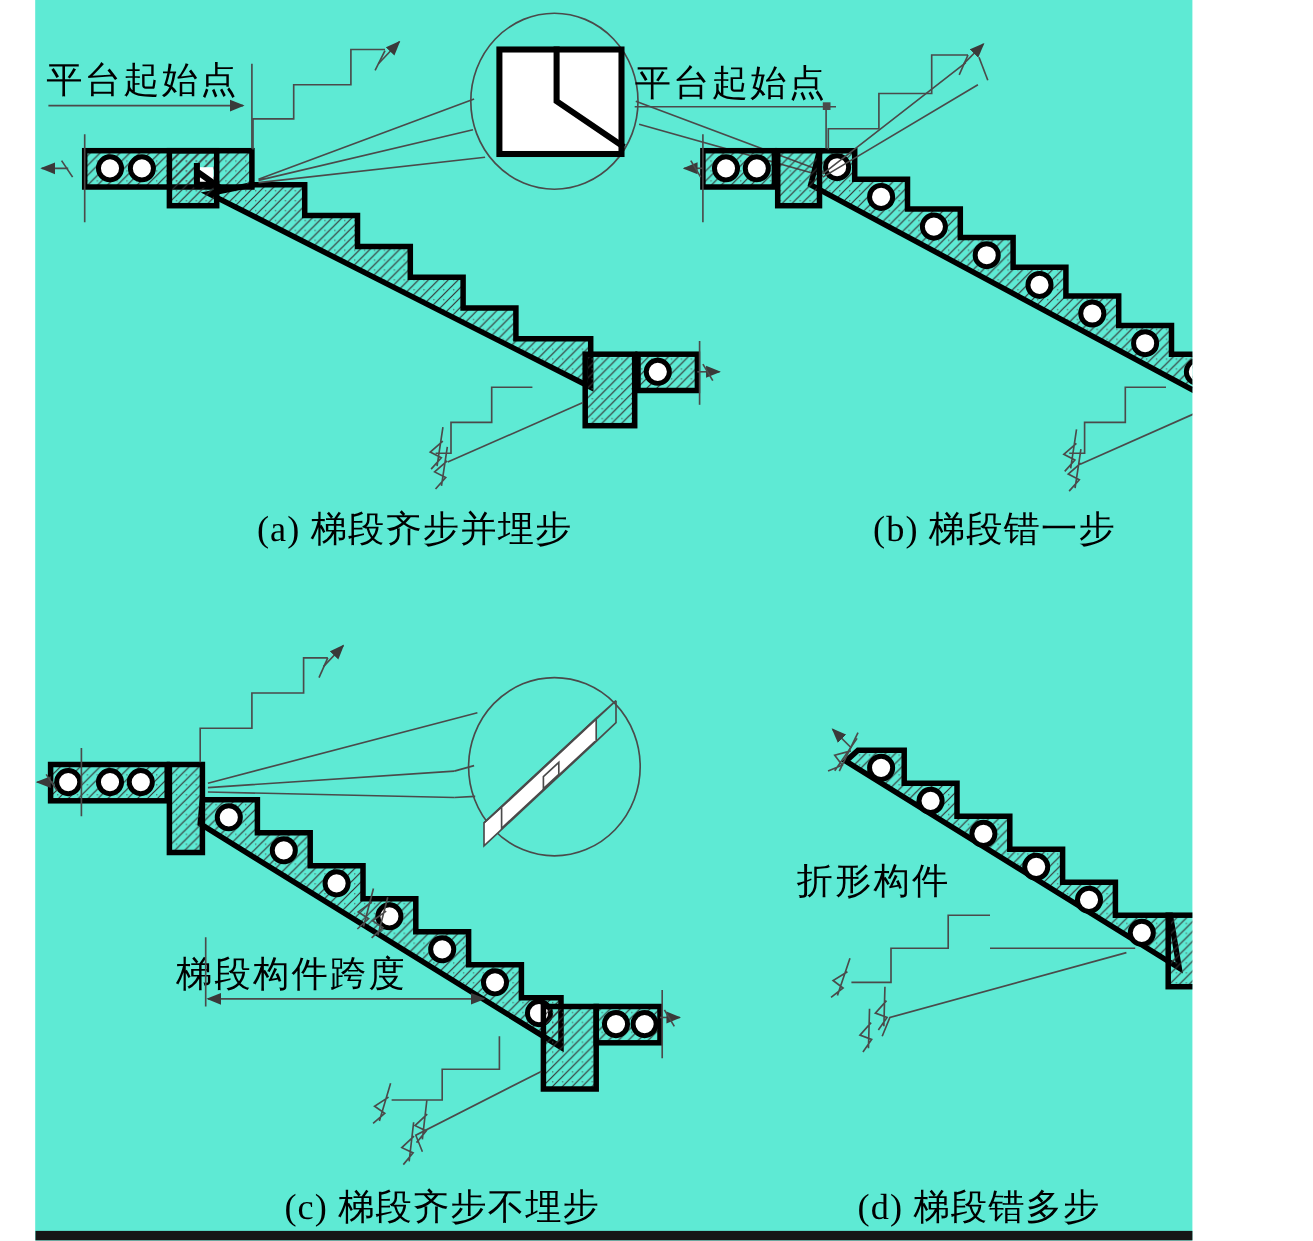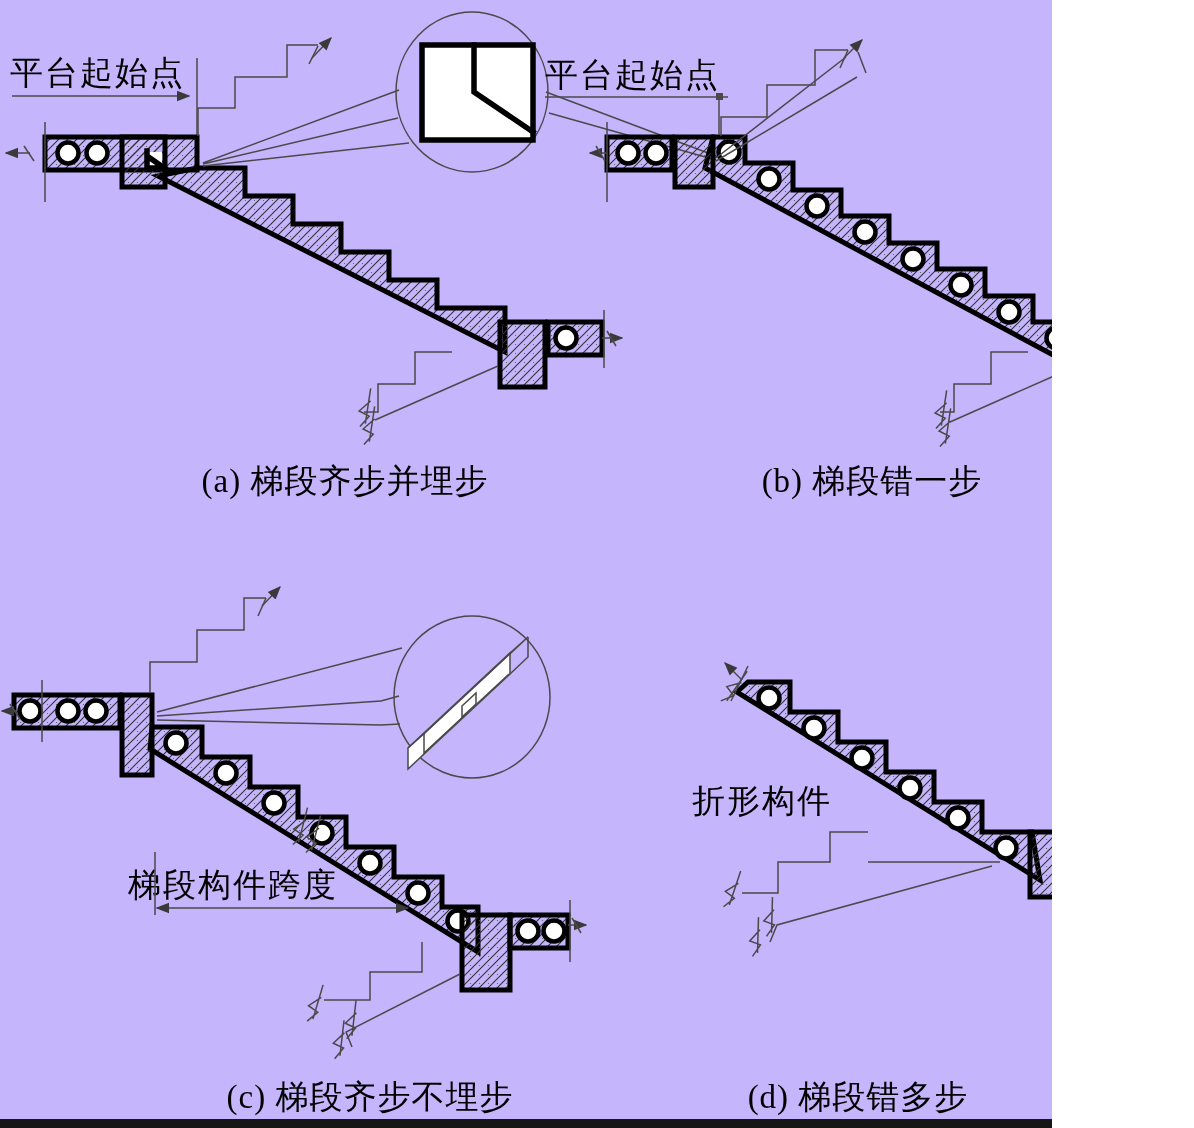--- a/index.html
+++ b/index.html
@@ -1,16 +1,16 @@
 <!DOCTYPE html>
 <html><head>
 <meta charset="utf-8">
 <style>
   html,body{margin:0;padding:0;background:#ffffff;}
-  .canvas{position:relative;width:1052px;height:1128px;background:#c4b5fd;overflow:hidden;}
+  .canvas{position:relative;width:1052px;height:1128px;background:#5eead4;overflow:hidden;margin-left:32px;}
   svg{display:block;}
   
   .th{stroke:#000000;stroke-width:5;fill:url(#hatch);stroke-linejoin:miter;}
   .tk{stroke:#000000;stroke-width:5.5;fill:none;stroke-linecap:square;}
   
   .tl{stroke:#4a4a4a;stroke-width:1.5;fill:none;stroke-linecap:butt;}
   .tlf{stroke:#4a4a4a;stroke-width:1.5;fill:#ffffff;}
   
   .rb{fill:#ffffff;stroke:#000000;stroke-width:4.5;}
   .lbl{font-family:"Liberation Serif",serif;font-size:33px;fill:#000;letter-spacing:2px;}

